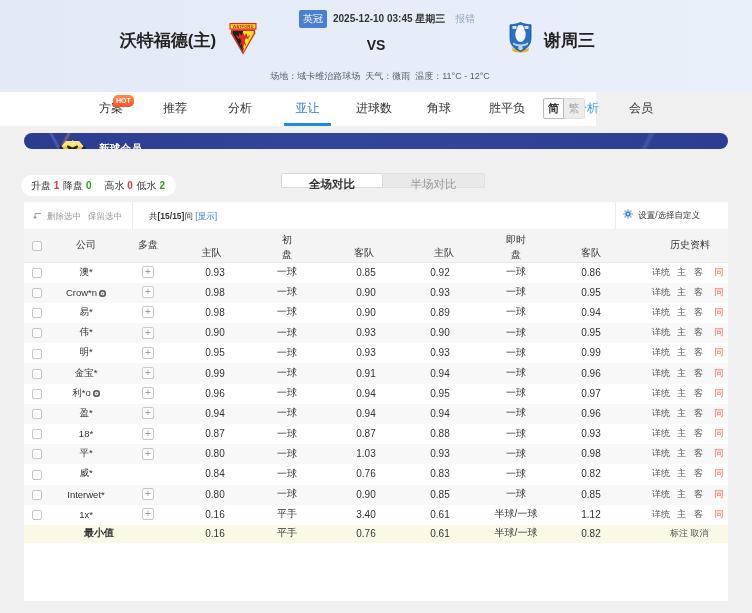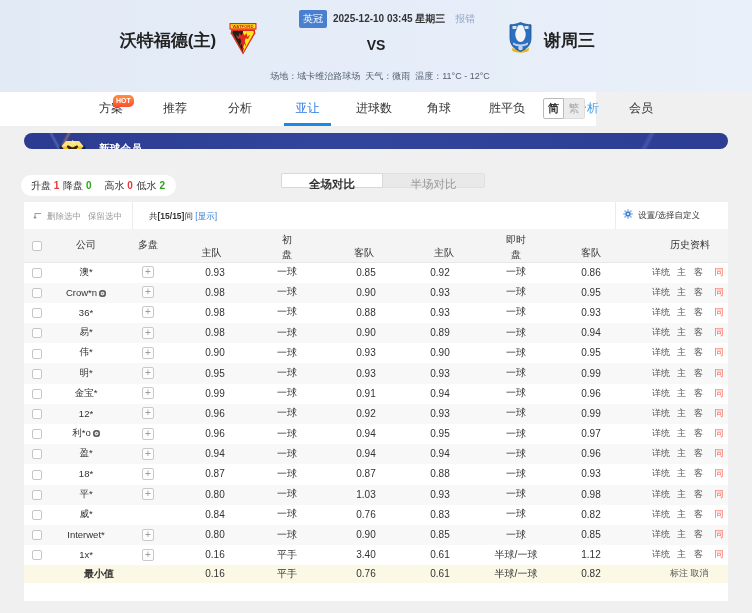--- a/index.html
+++ b/index.html
@@ -195,32 +195,20 @@
       <td>0.98</td>
           <td>一球</td>
           <td>0.90</td>
           <td>0.93</td>
           <td>一球</td>
           <td>0.95</td>
       <td class="hist"><span>详</span><span class="s2">统</span><span class="s3">主</span><span class="s4">客</span> <span class="tong s5">同</span></td>
     </tr>
     <tr class="row">
       <td><span class="cb"></span></td>
-      <td class="co">36*</td>
-          <td><span class="plus">+</span></td>
-      <td>0.98</td>
-          <td>一球</td>
-          <td>0.88</td>
-          <td>0.93</td>
-          <td>一球</td>
-          <td>0.93</td>
-      <td class="hist"><span>详</span><span class="s2">统</span><span class="s3">主</span><span class="s4">客</span> <span class="tong s5">同</span></td>
-    </tr>
-    <tr class="row">
-      <td><span class="cb"></span></td>
       <td class="co">易*</td>
           <td><span class="plus">+</span></td>
       <td>0.98</td>
           <td>一球</td>
           <td>0.90</td>
           <td>0.89</td>
           <td>一球</td>
           <td>0.94</td>
       <td class="hist"><span>详</span><span class="s2">统</span><span class="s3">主</span><span class="s4">客</span> <span class="tong s5">同</span></td>
     </tr>
@@ -251,32 +239,20 @@
     <tr class="row">
       <td><span class="cb"></span></td>
       <td class="co">金宝*</td>
           <td><span class="plus">+</span></td>
       <td>0.99</td>
           <td>一球</td>
           <td>0.91</td>
           <td>0.94</td>
           <td>一球</td>
           <td>0.96</td>
-      <td class="hist"><span>详</span><span class="s2">统</span><span class="s3">主</span><span class="s4">客</span> <span class="tong s5">同</span></td>
-    </tr>
-    <tr class="row">
-      <td><span class="cb"></span></td>
-      <td class="co">12*</td>
-          <td><span class="plus">+</span></td>
-      <td>0.96</td>
-          <td>一球</td>
-          <td>0.92</td>
-          <td>0.93</td>
-          <td>一球</td>
-          <td>0.99</td>
       <td class="hist"><span>详</span><span class="s2">统</span><span class="s3">主</span><span class="s4">客</span> <span class="tong s5">同</span></td>
     </tr>
     <tr class="row">
       <td><span class="cb"></span></td>
       <td class="co">利*o<span class="ic"></span></td>
           <td><span class="plus">+</span></td>
       <td>0.96</td>
           <td>一球</td>
           <td>0.94</td>
           <td>0.95</td>

